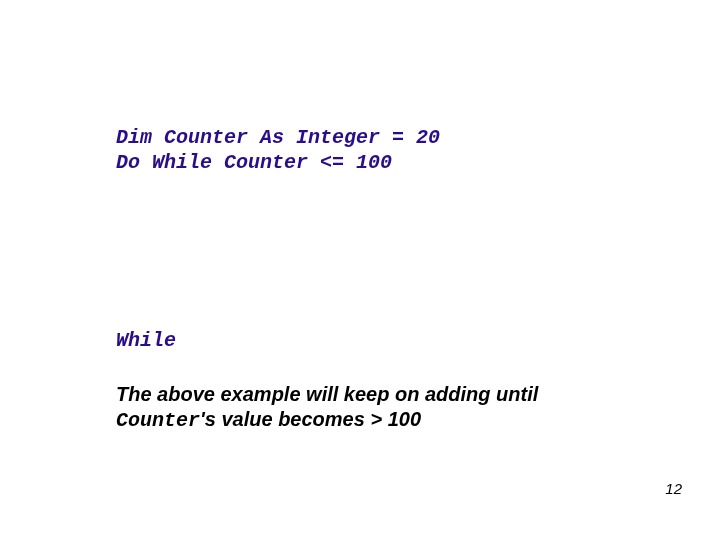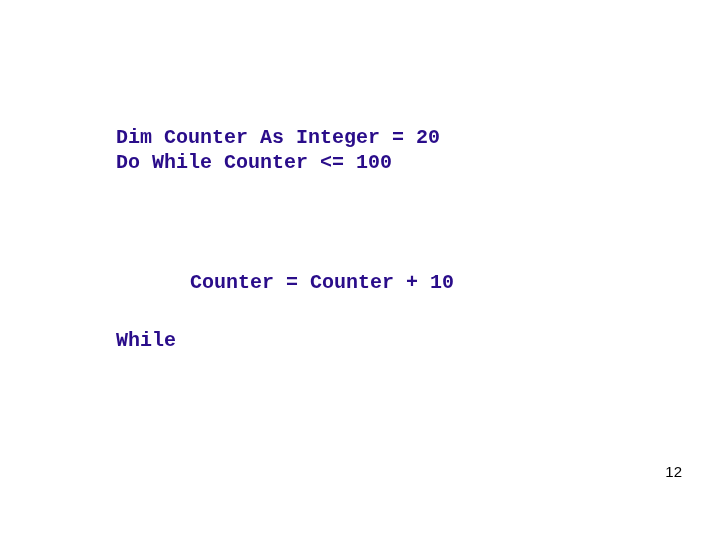--- a/index.html
+++ b/index.html
@@ -9,20 +9,21 @@
     height: 540px;
     background: #ffffff;
     font-family: Arial, Helvetica, sans-serif;
     position: relative;
   }
   .slide {
     position: relative;
     width: 720px;
     height: 540px;
     box-sizing: border-box;
+    font-style: italic;
   }
   .code {
     font-family: "Courier New", Courier, monospace;
     font-weight: bold;
     color: #2a0d8a;
     font-size: 20px;
     line-height: 1.25;
     white-space: pre;
   }
   .block-top {
@@ -55,34 +56,36 @@
     color: #000;
     line-height: 1.25;
   }
   .explain .mono {
     font-family: "Courier New", Courier, monospace;
     font-weight: bold;
   }
   .pagenum {
     position: absolute;
     right: 38px;
-    bottom: 60px;
+    bottom: 43px;
     font-size: 15px;
     color: #000;
   }
 </style>
 </head>
 <body>
 
 <div class="slide">
 
   <div class="code block-top"><span>Dim Counter As Integer = 20</span>
 <span>Do While Counter &lt;= 100</span></div>
 
 
-  <div class="code block-increment">Counter = Counter + 10</div>
 
   <div class="code block-loop">While</div>
 
+  <div class="explain">
+    <span>The above example will keep on adding until </span><span class="mono">Counter</span><span>'s value becomes &gt; 100</span>
+  </div>
 
   <div class="pagenum">12</div>
 
 </div>
 
 </body></html>

